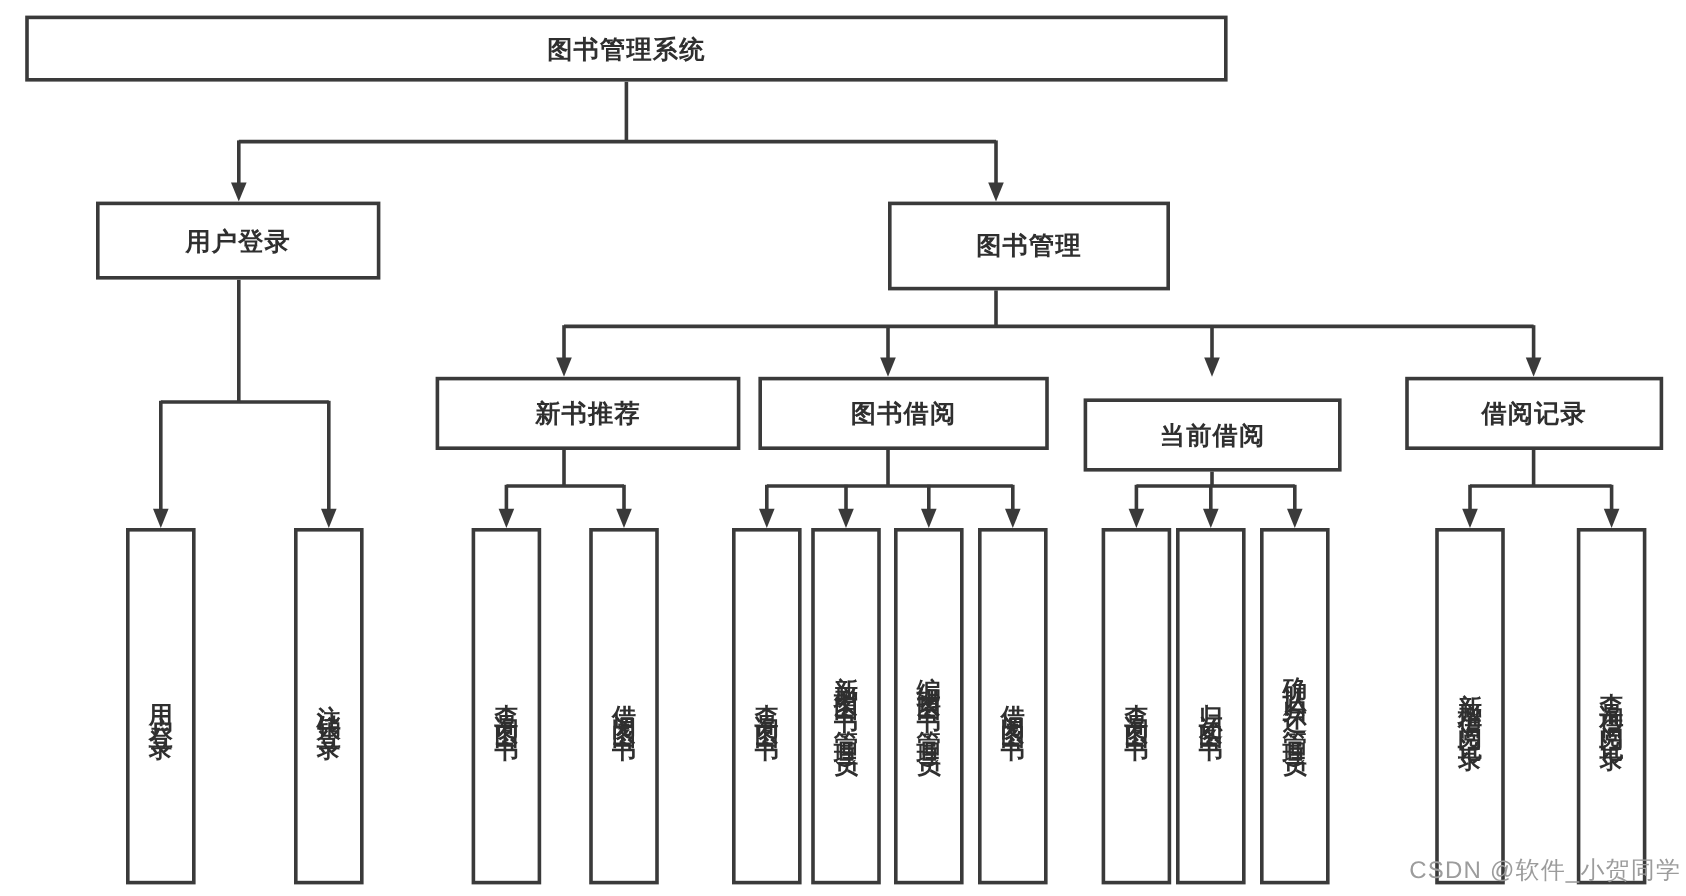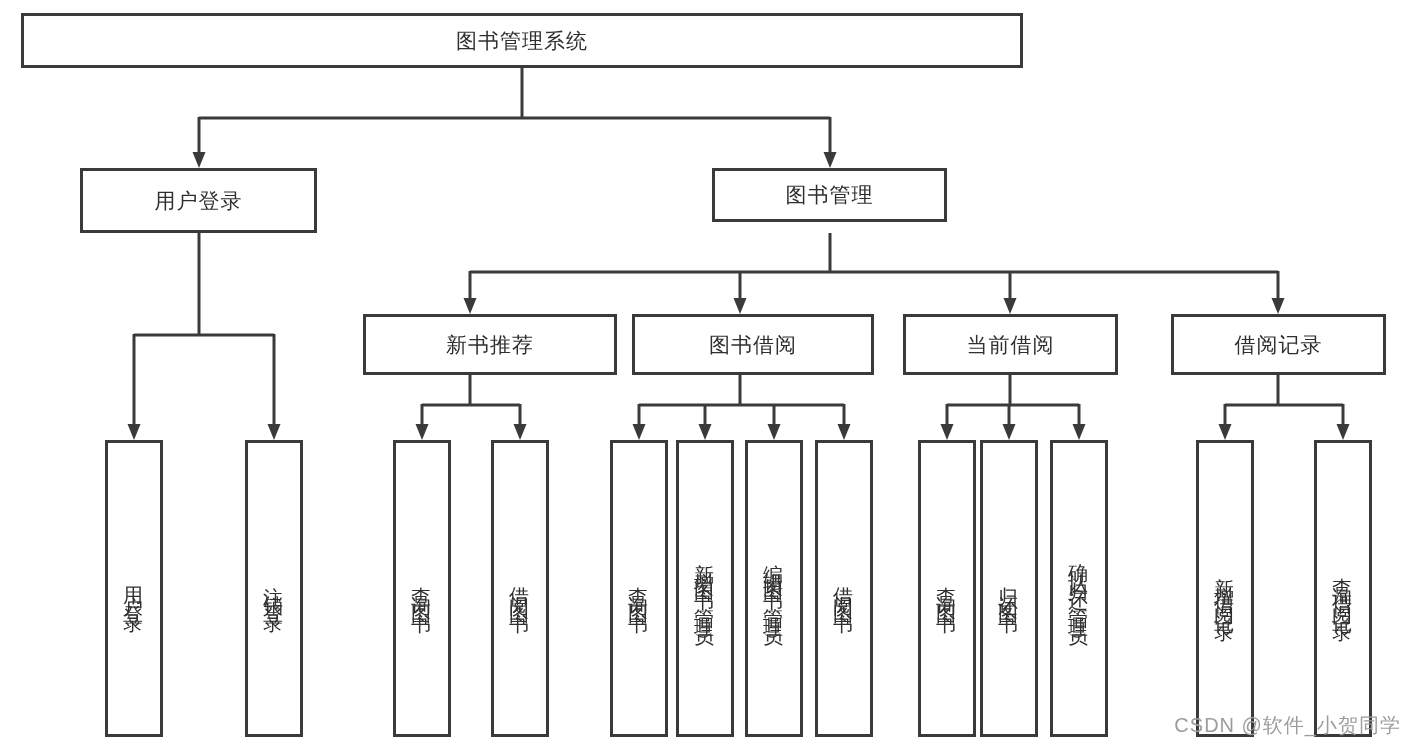--- a/index.html
+++ b/index.html
@@ -24,20 +24,21 @@
   .node {
     position: absolute;
     box-sizing: border-box;
     background: #ffffff;
     border: 3px solid #3a3a3a;
     color: #2f2f2f;
     display: flex;
     align-items: center;
     justify-content: center;
     z-index: 2;
+    font-weight: bold;
   }
   .hbox {
     font-size: 21px;
     letter-spacing: 1px;
   }
   .vbox {
     width: 58px;
     top: 440px;
     height: 297px;
     font-size: 20px;
@@ -124,25 +125,25 @@
       <polygon points="1002.5,424 1015.5,424 1009,440"></polygon>
       <polygon points="1072.5,424 1085.5,424 1079,440"></polygon>
       <polygon points="1218.5,424 1231.5,424 1225,440"></polygon>
       <polygon points="1336.5,424 1349.5,424 1343,440"></polygon>
     </g>
   </svg>
 
   <div class="node hbox" style="left:21px; top:13px; width:1002px; height:55px;">图书管理系统</div>
 
   <div class="node hbox" style="left:80px; top:168px; width:237px; height:65px;">用户登录</div>
-  <div class="node hbox" style="left:712px; top:168px; width:235px; height:54px;">图书管理</div>
+  <div class="node hbox" style="left:740px; top:168px; width:235px; height:74px;">图书管理</div>
 
   <div class="node hbox" style="left:363px; top:314px; width:254px; height:61px;">新书推荐</div>
   <div class="node hbox" style="left:632px; top:314px; width:242px; height:61px;">图书借阅</div>
-  <div class="node hbox" style="left:903px; top:314px; width:215px; height:61px;">当前借阅</div>
+  <div class="node hbox" style="left:903px; top:332px; width:215px; height:61px;">当前借阅</div>
   <div class="node hbox" style="left:1171px; top:314px; width:215px; height:61px;">借阅记录</div>
 
   <div class="node vbox" style="left:105px;">用户登录</div>
   <div class="node vbox" style="left:245px;">注销登录</div>
 
   <div class="node vbox" style="left:393px;">查询图书</div>
   <div class="node vbox" style="left:491px;">借阅图书</div>
 
   <div class="node vbox" style="left:610px;">查询图书</div>
   <div class="node vbox" style="left:676px;">新增图书（管理员）</div>

